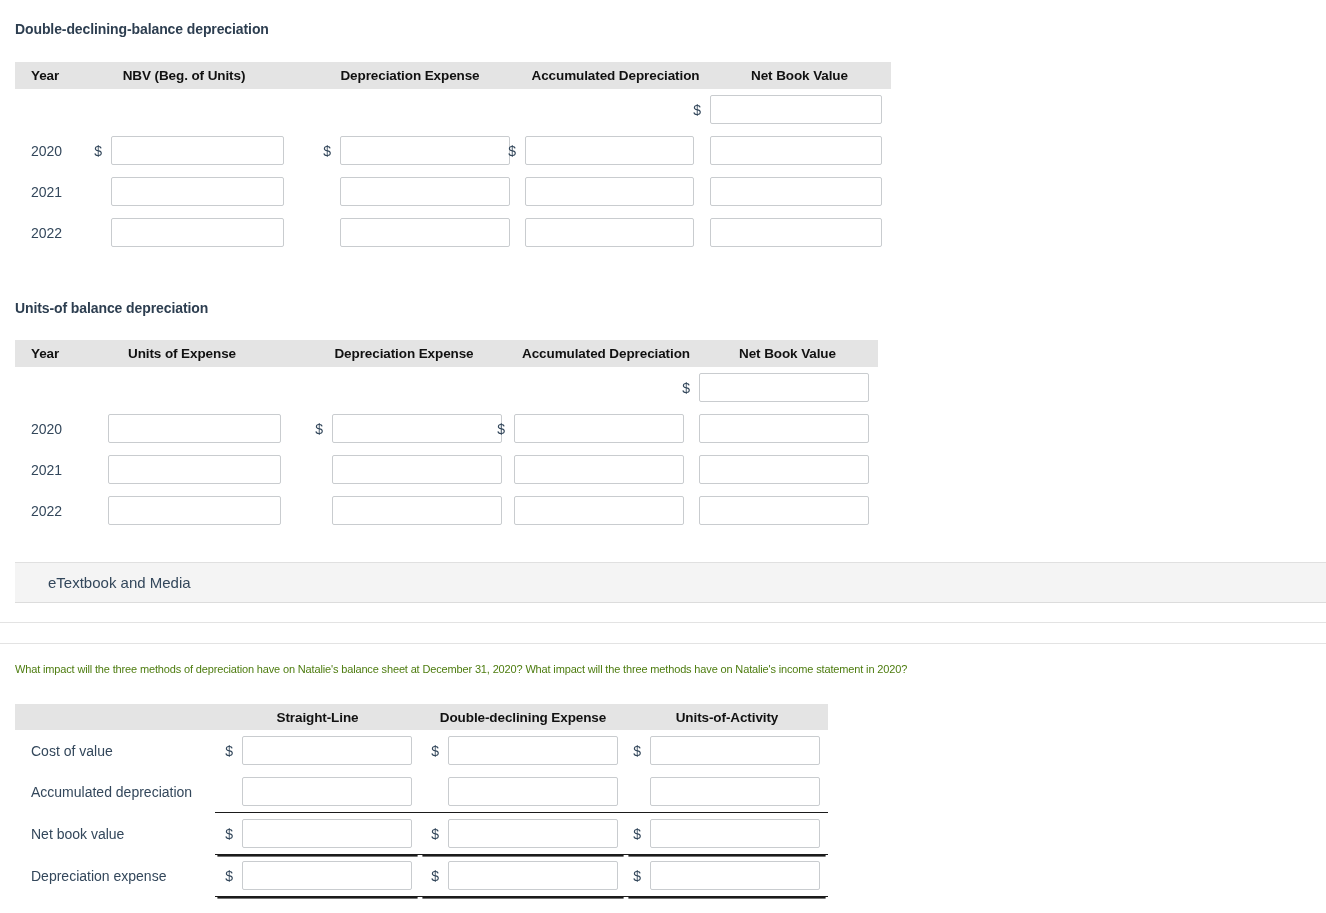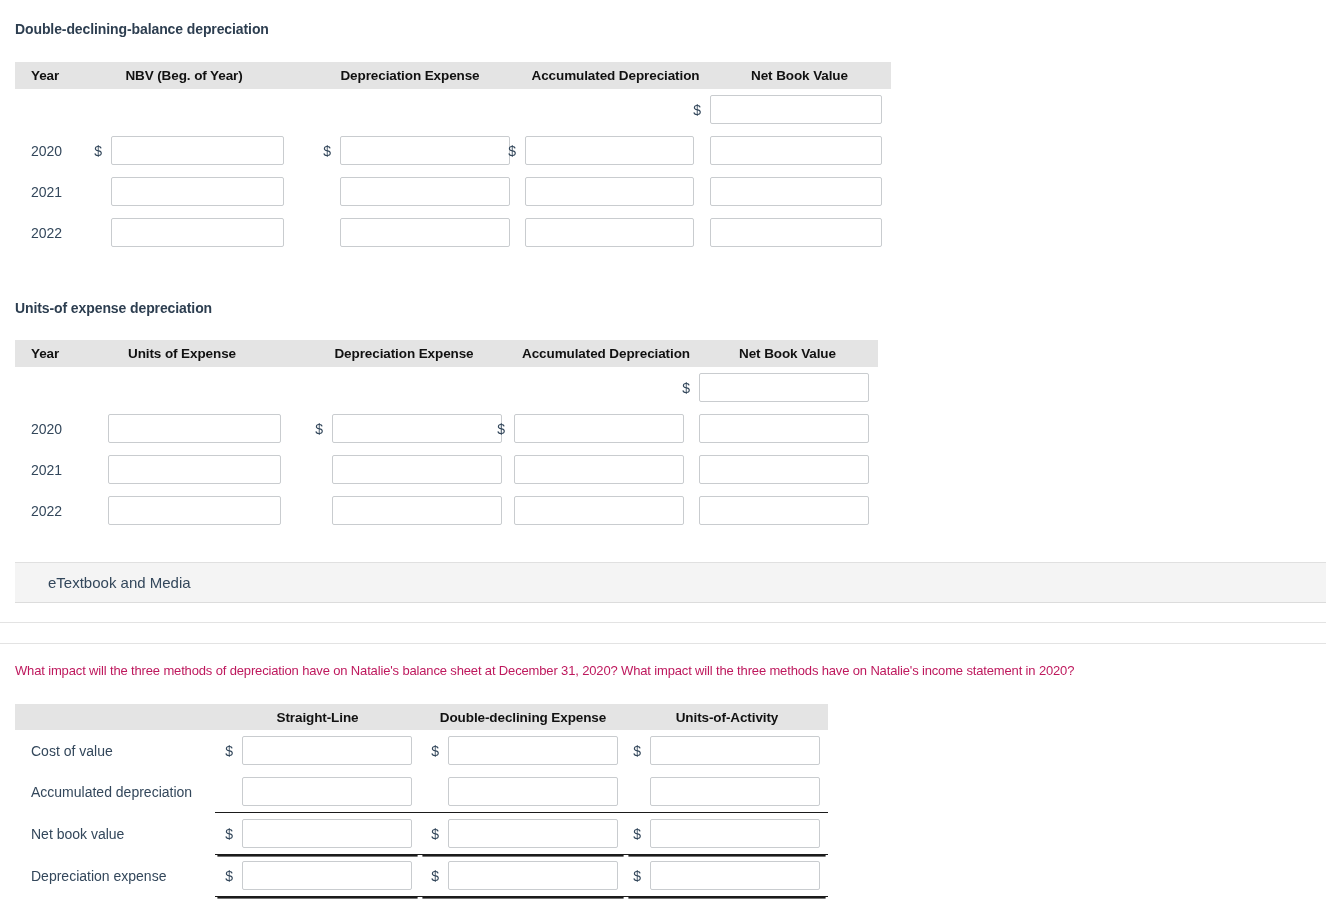--- a/index.html
+++ b/index.html
@@ -99,22 +99,22 @@
 
   .rule {
     position: absolute;
     height: 0;
     border-top: 1px solid #e3e3e3;
   }
 
   
   .question {
     position: absolute;
-    font-size: 13px;
-    color: #be185d;
+    font-size: 11px;
+    color: #4d7c0f;
     white-space: nowrap;
     letter-spacing: -0.15px;
   }
 
   
   #compare-table {
     position: absolute;
     border-collapse: collapse;
     table-layout: fixed;
   }
@@ -155,21 +155,21 @@
     <colgroup>
       <col style="width: 56px;">
       <col style="width: 226px;">
       <col style="width: 226px;">
       <col style="width: 185px;">
       <col style="width: 183px;">
     </colgroup>
     <thead>
       <tr>
         <th class="col-year">Year</th>
-        <th>NBV (Beg. of Year)</th>
+        <th>NBV (Beg. of Units)</th>
         <th>Depreciation Expense</th>
         <th>Accumulated Depreciation</th>
         <th>Net Book Value</th>
       </tr>
     </thead>
     <tbody>
       <tr>
         <td class="yearcell"></td>
         <td></td>
         <td></td>
@@ -258,21 +258,21 @@
         <td>
           <div class="cellwrap" style="padding-right: 9px;">
             <span class="dollar blank"></span>
             <input type="text" class="inp" value="" placeholder="" style="width: 172px;">
           </div>
         </td>
       </tr>
     </tbody>
   </table>
 
-<div class="section-title" style="position:absolute; left:15px; top:300px;">Units-of expense depreciation</div>
+<div class="section-title" style="position:absolute; left:15px; top:300px;">Units-of balance depreciation</div>
 
 <table class="sched" id="uoa-table" style="left:15px; top:340px; width:863px;">
     <colgroup>
       <col style="width: 56px;">
       <col style="width: 222px;">
       <col style="width: 222px;">
       <col style="width: 182px;">
       <col style="width: 181px;">
     </colgroup>
     <thead>

